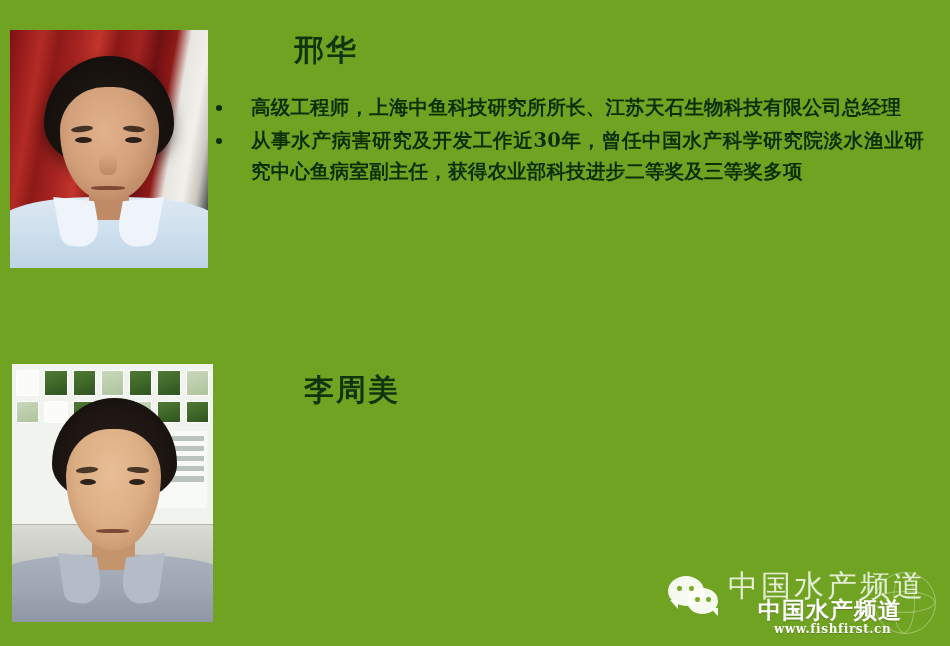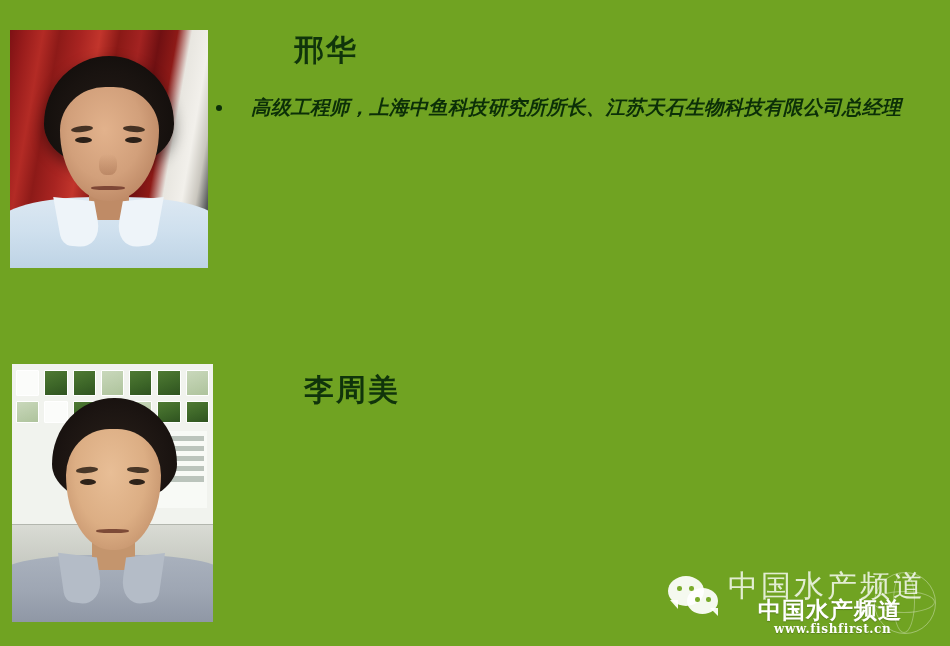--- a/index.html
+++ b/index.html
@@ -288,21 +288,20 @@
     top: 372px;
     font-size: 30px;
     line-height: 36px;
   }
 
   .bullet-list {
     position: absolute;
     margin: 0;
     padding: 0;
     list-style: none;
-    font-style: italic;
   }
   #bullets-xinghua {
     left: 212px;
     top: 92px;
     width: 712px;
   }
   #bullets-lizhoumei {
     left: 219px;
     top: 447px;
     width: 705px;
@@ -458,20 +457,21 @@
       <div class="p1-eye-r"></div>
       <div class="p1-nose"></div>
       <div class="p1-mouth"></div>
     </div>
   </div>
 
   <div class="person-name" id="name-xinghua">邢华</div>
 
   <ul class="bullet-list" id="bullets-xinghua">
     <li class="bullet-item">高级工程师，上海中鱼科技研究所所长、江苏天石生物科技有限公司总经理</li>
+    <li class="bullet-item">从事水产病害研究及开发工作近30年，曾任中国水产科学研究院淡水渔业研究中心鱼病室副主任，获得农业部科技进步二等奖及三等奖多项</li>
   </ul>
 
   <div class="photo" id="photo-lizhoumei">
     <div class="photo-inner">
       <div class="p2-bg"></div>
       <div class="p2-poster">
         <div class="p2-poster-row r1">
           <div class="p2-cell white"></div>
           <div class="p2-cell"></div>
           <div class="p2-cell"></div>

